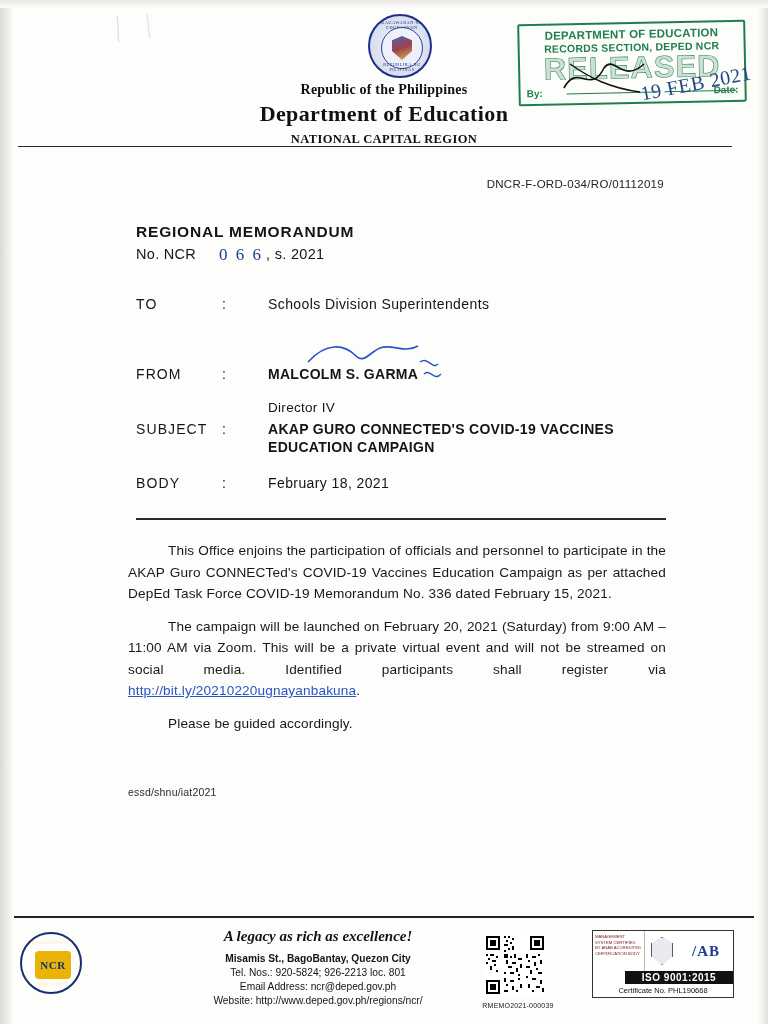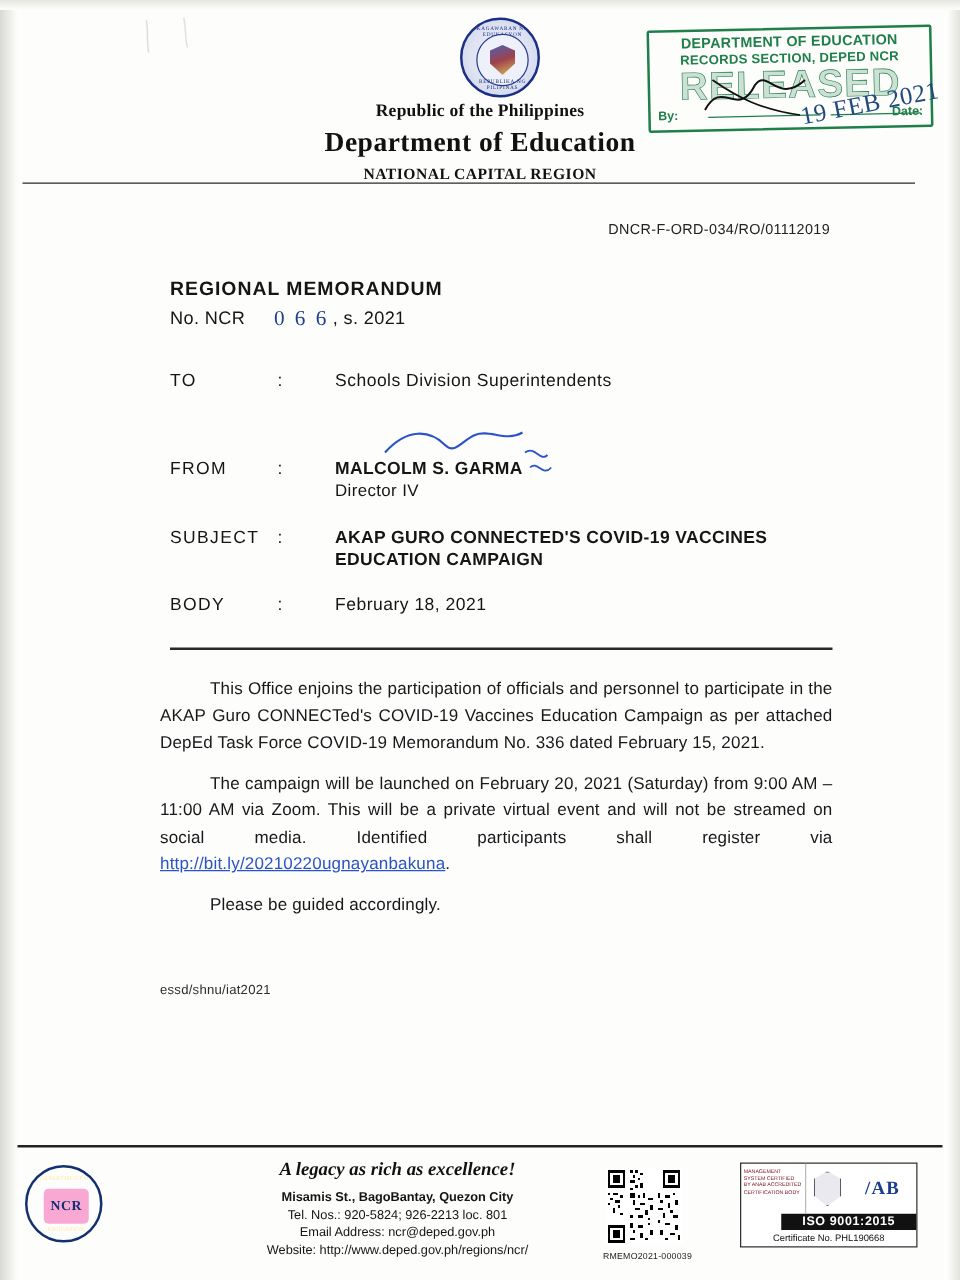--- a/index.html
+++ b/index.html
@@ -218,21 +218,21 @@
   .field .colon { position: absolute; left: 86px; top: 0; }
   .field .val { position: absolute; left: 132px; top: 0; }
 
   .row-to   { left: 136px; top: 296px; width: 560px; }
   .row-from { left: 136px; top: 366px; width: 560px; }
   .row-sub  { left: 136px; top: 421px; width: 560px; }
   .row-date { left: 136px; top: 475px; width: 560px; }
 
   .bold-val { font-weight: bold; letter-spacing: .3px; }
   .sub2 { position: absolute; left: 132px; top: 18px; font-weight: bold; letter-spacing: .3px; }
-  .from-title { position: absolute; left: 132px; top: 19px; font-size: 13.5px; letter-spacing: .3px; }
+  .from-title { position: absolute; left: 132px; top: 34px; font-size: 13.5px; letter-spacing: .3px; }
 
   .sig-garma {
     position: absolute;
     left: 300px; top: 340px;
     width: 150px; height: 48px;
     pointer-events: none;
   }
 
   .mid-rule {
     position: absolute;
@@ -289,21 +289,21 @@
     text-align: center; color: #ffe9a8; font-size: 4.6px; letter-spacing: .4px;
     font-family: "Liberation Serif", serif;
   }
   .ncr-seal .b {
     position: absolute; left: 0; bottom: 6px; width: 62px;
     text-align: center; color: #ffe9a8; font-size: 4.6px; letter-spacing: .4px;
     font-family: "Liberation Serif", serif;
   }
   .ncr-seal .core {
     position: absolute; left: 13px; top: 17px; width: 36px; height: 28px;
-    background: #f9a8d4;
+    background: #eab308;
     border-radius: 4px;
     color: #13306f; font-weight: bold; font-size: 11px;
     display: flex; align-items: center; justify-content: center;
     font-family: "Liberation Serif", serif;
     letter-spacing: .5px;
   }
 
   .legacy {
     position: absolute;
     left: 168px; top: 928px;

